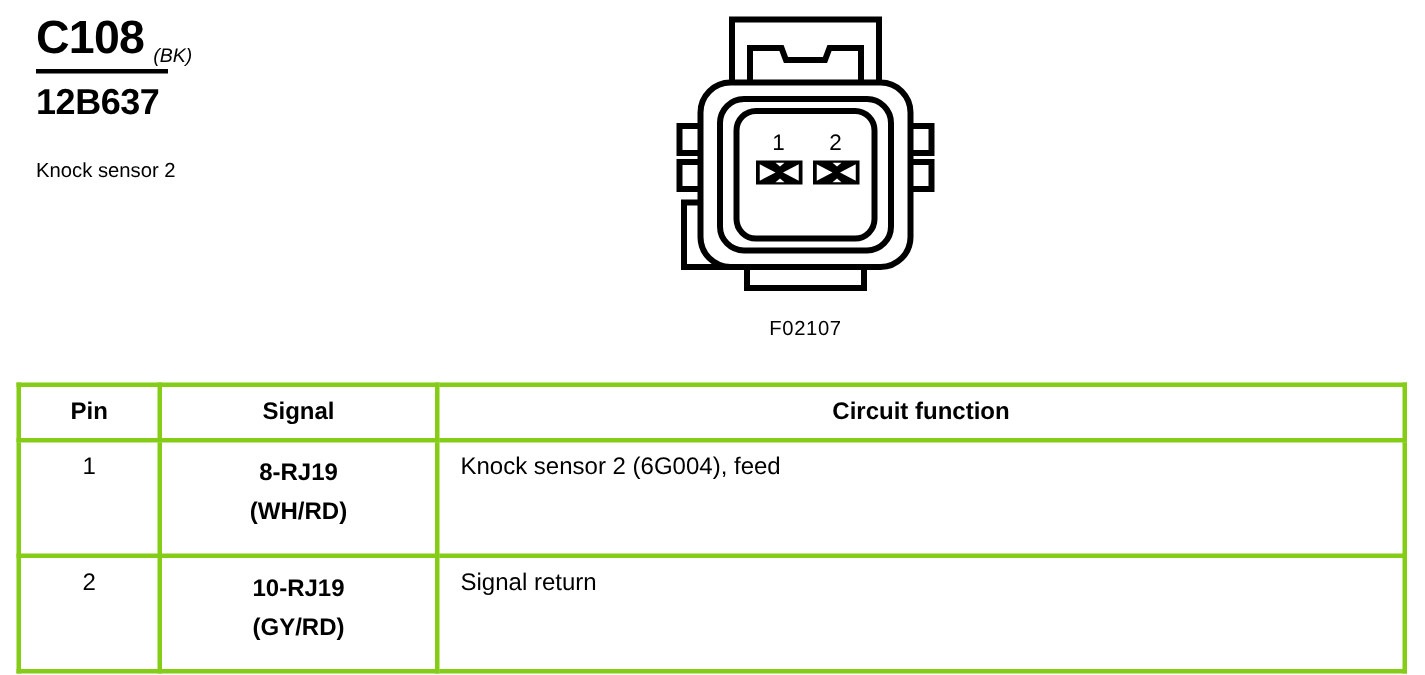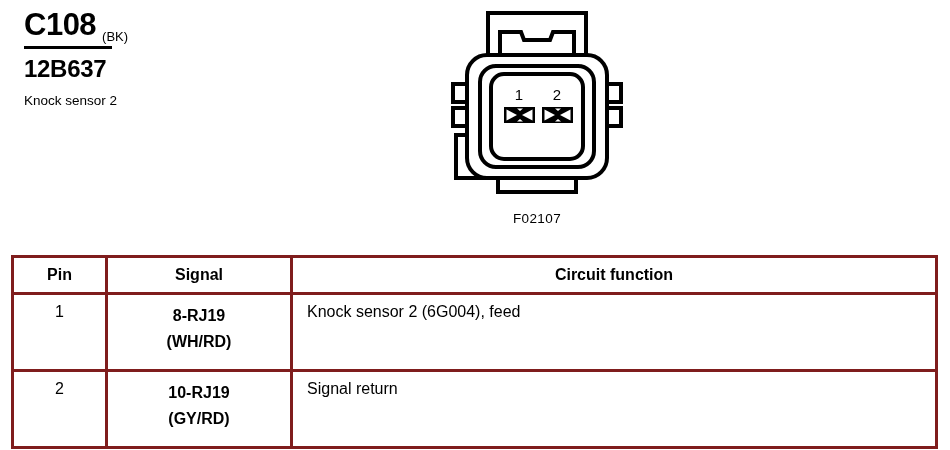--- a/index.html
+++ b/index.html
@@ -5,36 +5,36 @@
   html,body{margin:0;padding:0;}
   body{
     width:950px;height:450px;background:#fff;position:relative;overflow:hidden;
     font-family:"Liberation Sans","DejaVu Sans",sans-serif;color:#000;
   }
 
   
   #header-block{position:absolute;left:24px;top:4px;width:300px;}
   #connector-id-row{display:flex;align-items:flex-end;height:40px;}
   #connector-id{font-size:31px;font-weight:bold;letter-spacing:-0.5px;line-height:38px;}
-  #connector-color{font-size:13px;font-weight:normal;line-height:14px;margin-left:6px;margin-top:3px;}
+  #connector-color{font-size:13px;font-weight:normal;line-height:14px;margin-left:6px;margin-top:3px;font-style:italic;}
   #id-underline{width:88px;height:3px;background:#000;margin-top:2px;}
   #part-number{font-size:24px;font-weight:bold;letter-spacing:-0.3px;margin-top:6px;line-height:28px;}
-  #description{margin-top:9px;font-size:13.5px;line-height:18px;}
+  #description{margin-top:22px;font-size:13.5px;line-height:18px;}
 
   
   #connector-figure{position:absolute;left:447px;top:8px;width:180px;height:215px;}
   #connector-svg{display:block;}
   #connector-code{position:absolute;left:0;top:203px;width:180px;text-align:center;
     font-size:13.5px;letter-spacing:0.4px;}
 
   
   #pin-table{position:absolute;left:11px;top:255px;width:927px;border-collapse:collapse;
     table-layout:fixed;}
   #pin-table th,#pin-table td{
-    border:3px solid #7f1d1d;padding:0;vertical-align:top;background:#fff;
+    border:3px solid #84cc16;padding:0;vertical-align:top;background:#fff;
   }
   #pin-table th{height:34px;vertical-align:middle;font-size:16px;font-weight:bold;text-align:center;}
   #pin-table td{height:66px;font-size:16px;}
   .col-pin{width:94px;}
   .col-circuit{width:185px;}
   .col-function{width:auto;}
   .cell-pin{text-align:center;padding-top:8px !important;}
   .cell-circuit{text-align:center;padding-top:8px !important;line-height:26px;font-weight:bold;}
   .cell-function{text-align:left;padding-top:8px !important;padding-left:14px !important;}
 </style>

